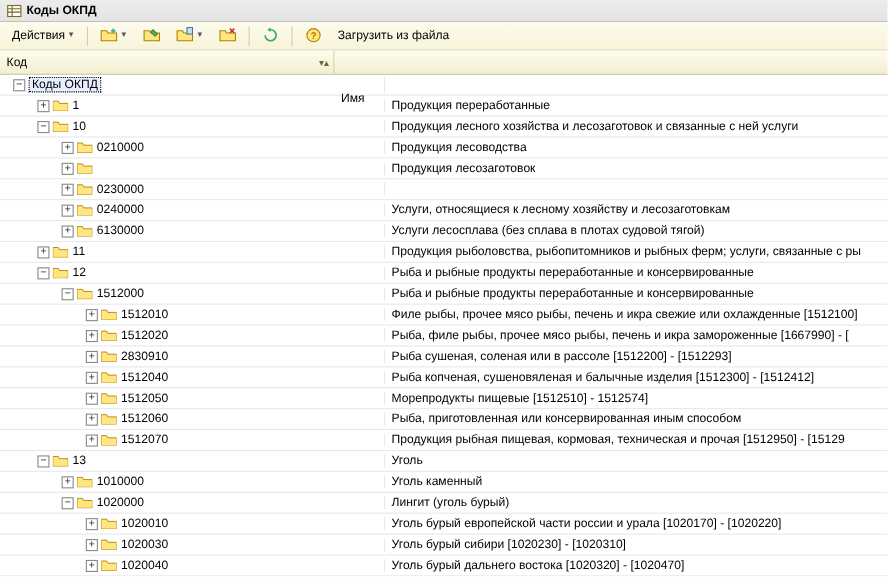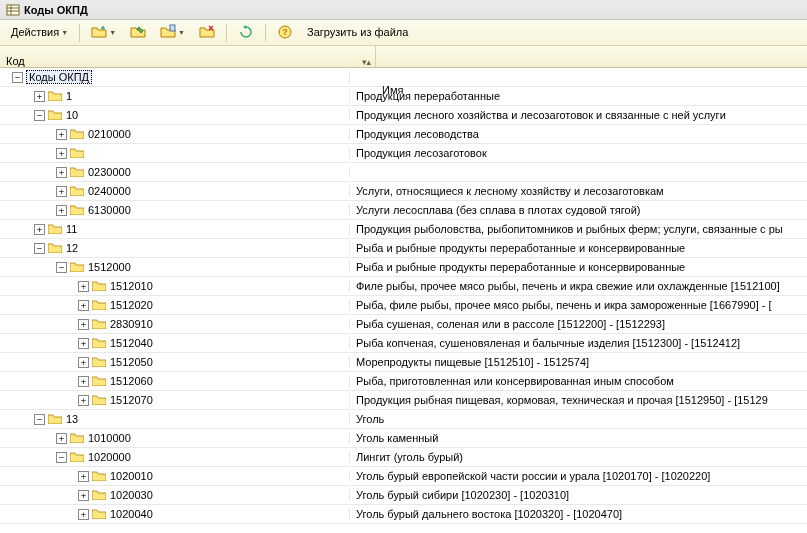--- a/index.html
+++ b/index.html
@@ -9,21 +9,21 @@
 .titlebar-icon svg { width: 14px; height: 14px; }
 .titlebar-text { font-weight: bold; font-size: 11px; }
 .toolbar { background: linear-gradient(#fdfced, #f7f4d9); border-bottom: 1px solid #d6d2b0; padding: 3px 6px; display: flex; align-items: flex-end; height: 26px; gap: 4px; }
 .tb-btn { display: inline-flex; align-items: center; padding: 2px 4px; border: 1px solid transparent; cursor: pointer; height: 20px; }
 .tb-sep { width: 1px; height: 18px; background: #d0ccb0; margin: 0 2px; }
 .tb-drop { font-size: 7px; margin-left: 2px; color: #555; }
 .tb-icon { width: 16px; height: 16px; display: inline-flex; align-items: center; justify-content: center; }
 .tb-icon svg { width: 16px; height: 16px; }
 .headers { display: flex; background: linear-gradient(#fdfced, #f3efd0); border-bottom: 1px solid #c8c4a0; height: 22px; }
 .h-col { display: flex; align-items: center; padding: 0 6px; border-right: 1px solid #d6d2b0; position: relative; }
-.h-code { width: 376px; align-items: flex-end; }
+.h-code { width: 304px; }
 .h-name { flex: 1; margin-top: 44px; }
 .sort-icon { position: absolute; right: 4px; font-size: 9px; color: #6b6640; }
 .tree { }
 .row { display: flex; height: 19px; border-bottom: 1px solid #e8e8e8; align-items: center; }
 .cell-code { width: 350px; display: flex; align-items: center; border-right: 1px solid #e8e8e8; padding-left: 4px; }
 .cell-name { flex: 1; padding: 0 6px; white-space: nowrap; overflow: hidden; }
 .exp { width: 11px; height: 11px; border: 1px solid #888; background: #fff; display: inline-flex; align-items: center; justify-content: center; font-size: 9px; line-height: 1; margin-right: 3px; cursor: pointer; color: #333; font-family: monospace; flex-shrink: 0; }
 .folder { width: 14px; height: 10px; display: inline-block; margin-right: 4px; flex-shrink: 0; }
 .folder svg { width: 14px; height: 10px; display: block; }
 .code-text { white-space: nowrap; }

